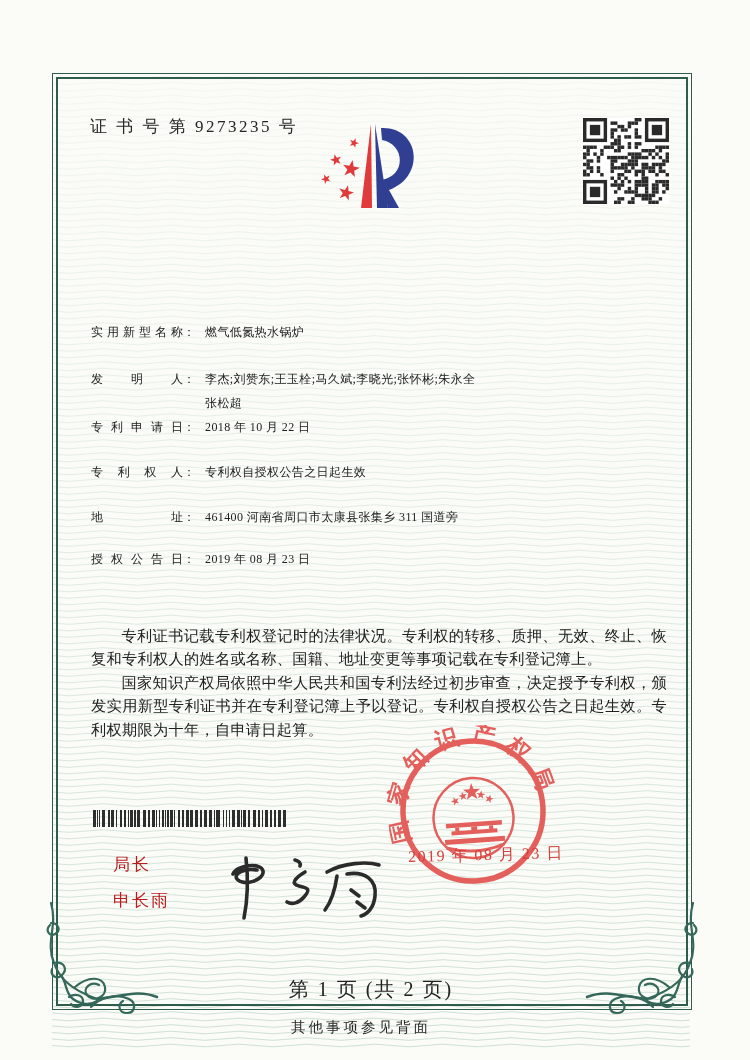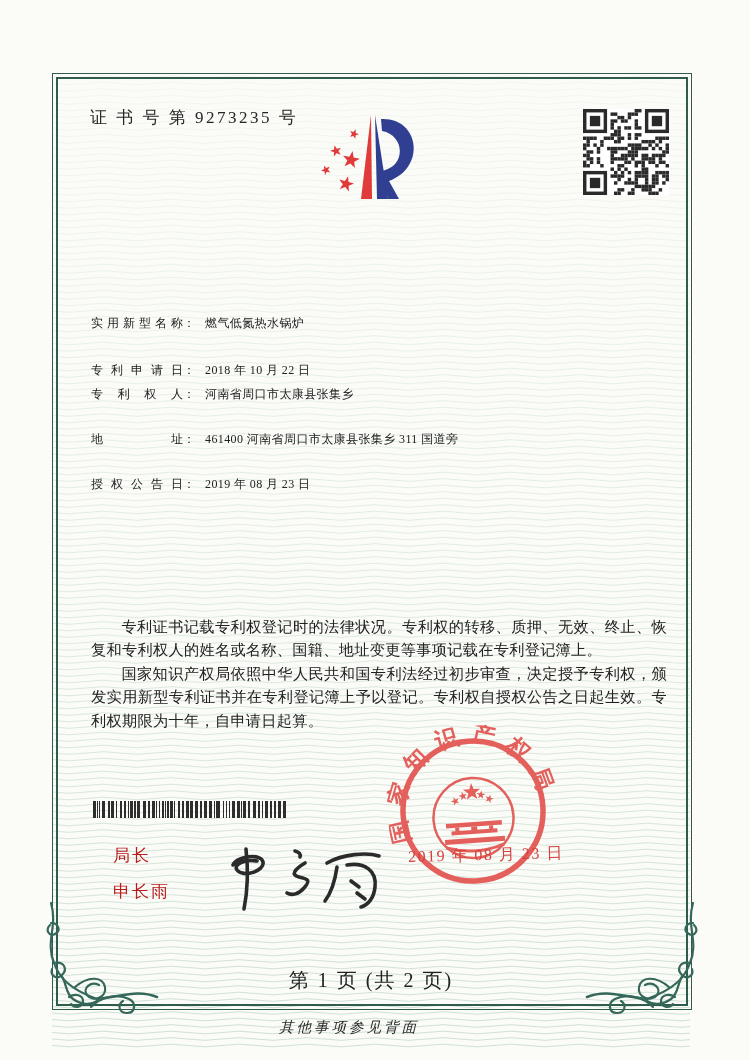--- a/index.html
+++ b/index.html
@@ -6,21 +6,21 @@
   body{font-family:"Liberation Serif","DejaVu Serif",serif;color:#212121;}
   .page{position:relative;width:750px;height:1060px;background:#fbfbf7;overflow:hidden;}
 
   
   .pattern{position:absolute;left:52px;top:73px;width:638px;height:975px;z-index:0;}
 
   
   .frame{position:absolute;left:52px;top:73px;width:638px;height:935px;border:1.5px solid #2f5c4d;z-index:1;}
   .frame::before{content:"";position:absolute;inset:3px;border:2.5px solid #2f5c4d;}
 
-  .content{position:absolute;left:52px;top:64px;width:638px;height:935px;z-index:3;}
+  .content{position:absolute;left:52px;top:73px;width:638px;height:935px;z-index:3;}
 
   .cert-no{position:absolute;left:38px;top:42px;font-size:17px;letter-spacing:2.5px;color:#262626;}
   .qr{position:absolute;left:531px;top:45px;width:86px;height:86px;}
   .logo{position:absolute;left:251px;top:37px;width:132px;height:118px;}
 
   .title{position:absolute;left:0;top:156px;width:100%;text-align:center;
          font-size:40px;font-weight:600;letter-spacing:9px;color:#1d1d1d;}
 
   .fields{position:absolute;left:39px;top:247px;width:578px;font-size:12px;}
   .f-row{line-height:24px;}
@@ -47,22 +47,22 @@
           font-family:"Liberation Sans","DejaVu Sans",sans-serif;color:#b91c1c;}
   .signer .name{margin-top:13px;}
   .signature{position:absolute;left:163px;top:775px;width:180px;height:80px;}
 
   .seal{position:absolute;left:388px;top:726px;width:170px;height:170px;opacity:0.9;
         transform:rotate(-4deg);z-index:4;}
   .seal-date{position:absolute;left:408px;top:845px;font-size:16px;color:#d4403c;
              letter-spacing:1.5px;z-index:5;transform:rotate(-1.5deg);}
 
   .page-num{position:absolute;left:0;top:903px;width:100%;text-align:center;font-size:20px;letter-spacing:2px;}
-  .back-note{position:absolute;left:4px;top:1018px;width:690px;text-align:center;font-size:14.5px;
-             letter-spacing:3px;color:#2a2a2a;z-index:3;font-style:italic;}
+  .back-note{position:absolute;left:16px;top:1018px;width:690px;text-align:center;font-size:14.5px;
+             letter-spacing:3px;color:#2a2a2a;z-index:3;}
 
   .corner{position:absolute;z-index:2;}
   .corner.bl{left:-8px;bottom:-10px;}
   .corner.br{right:-8px;bottom:-10px;transform:scaleX(-1);}
 </style>
 </head>
 <body>
 
 <div class="page">
 
@@ -482,26 +482,31 @@
       <path d="M78,18 C116,16 124,66 86,80 L96,98 85,98 78,70 C104,66 102,34 79,30 Z" fill="#303f92"></path>
     </svg>
 
 
     <div class="fields">
       <div class="f-row">
         <span class="f-label">实用新型名称</span><span class="f-colon">：</span>
         <span class="f-value">燃气低氮热水锅炉</span>
       </div>
       <div class="f-row">
+        <span class="f-label">发明人</span><span class="f-colon">：</span>
+        <span class="f-value">李杰;刘赞东;王玉栓;马久斌;李晓光;张怀彬;朱永全
+张松超</span>
+      </div>
+      <div class="f-row">
         <span class="f-label">专利申请日</span><span class="f-colon">：</span>
         <span class="f-value">2018 年 10 月 22 日</span>
       </div>
       <div class="f-row">
         <span class="f-label">专利权人</span><span class="f-colon">：</span>
-        <span class="f-value">河南省周口市太康县张集乡</span>
+        <span class="f-value">专利权自授权公告之日起生效</span>
       </div>
       <div class="f-row">
         <span class="f-label">地址</span><span class="f-colon">：</span>
         <span class="f-value">461400 河南省周口市太康县张集乡 311 国道旁</span>
       </div>
       <div class="f-row grant">
         <div>
           <span class="f-label">授权公告日</span><span class="f-colon">：</span>
           <span class="f-value">2019 年 08 月 23 日</span>
         </div>

